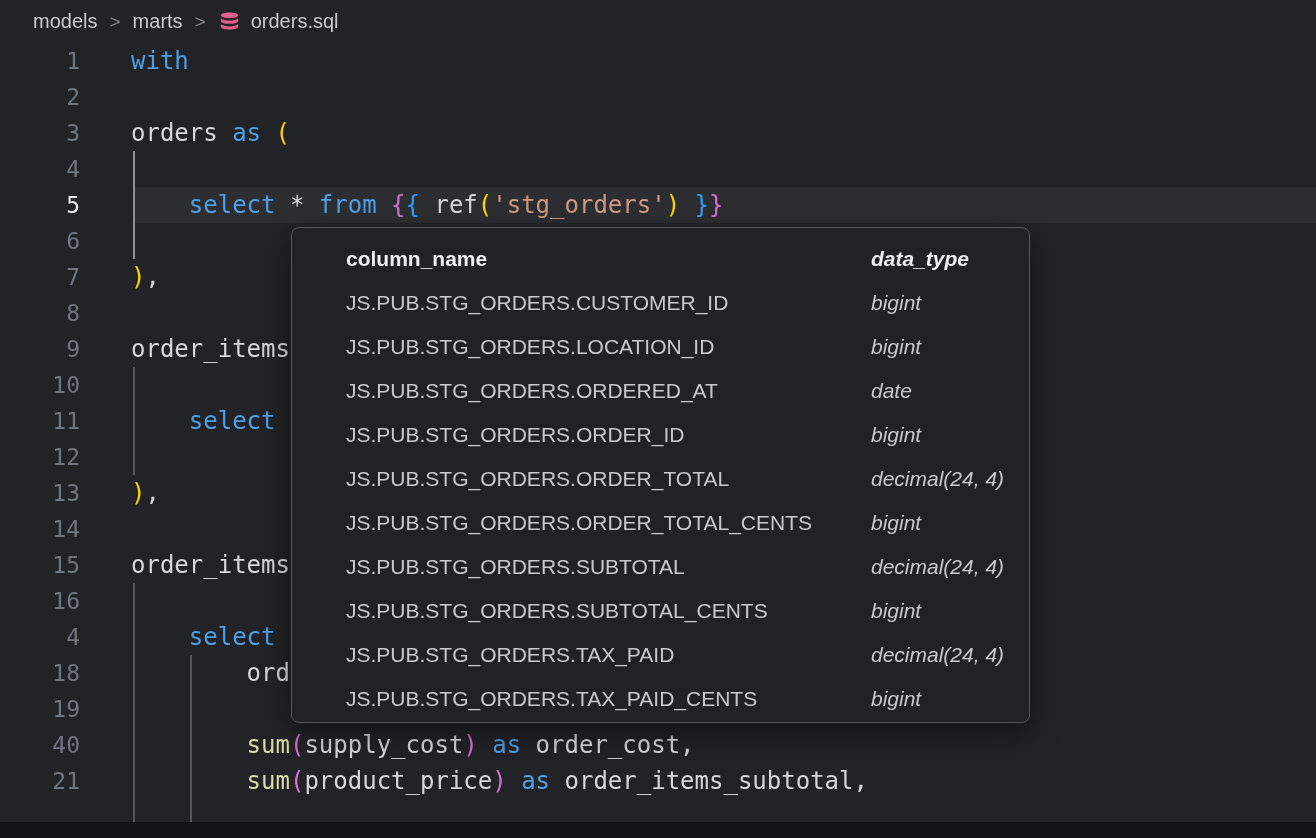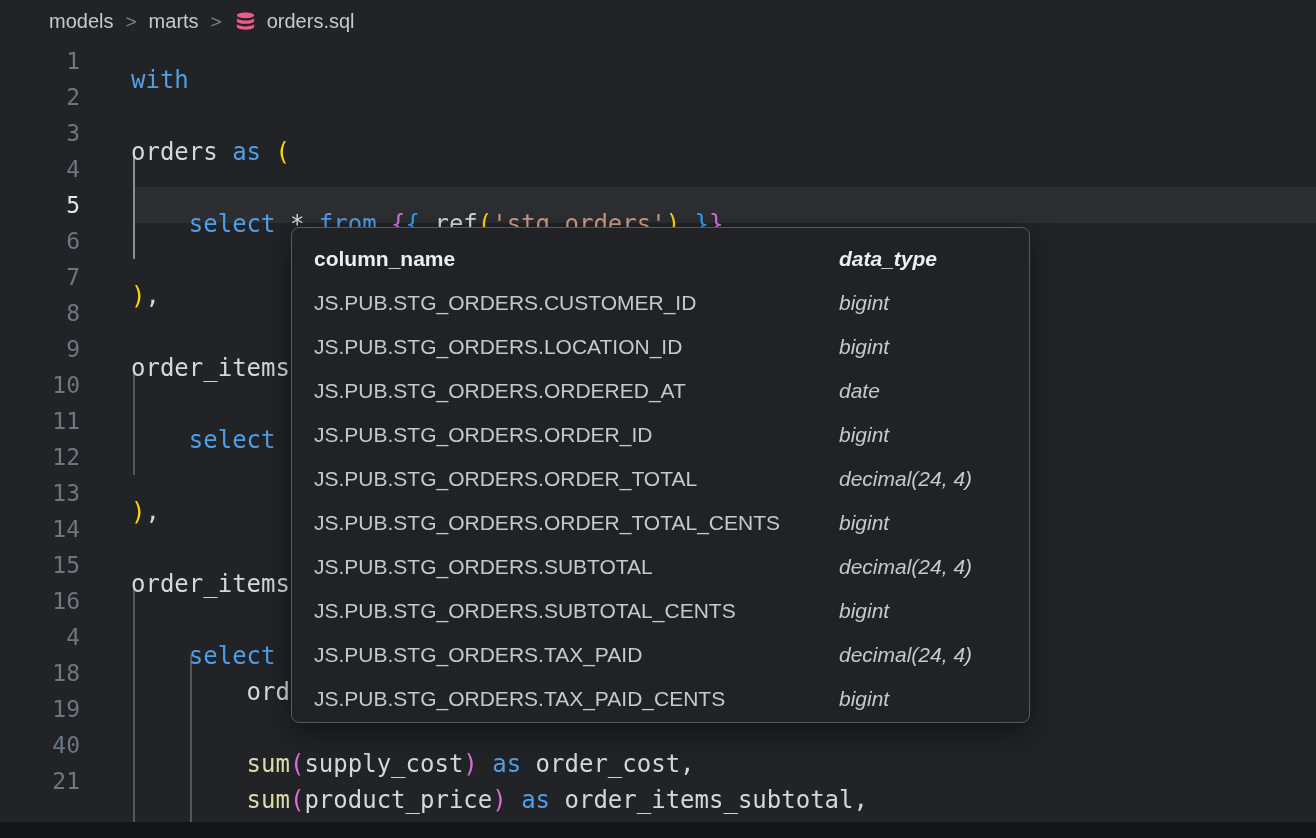--- a/index.html
+++ b/index.html
@@ -3,21 +3,21 @@
 <meta charset="utf-8">
 <style>
   html,body{margin:0;padding:0;background:#000;}
   .screen{
     position:relative;width:1316px;height:838px;overflow:hidden;
     background:var(--bg);
     font-family:"Liberation Sans",sans-serif;
   }
   
   .breadcrumb{
-    position:absolute;top:0;left:16px;right:0;height:43px;
+    position:absolute;top:0;left:0;right:0;height:43px;
     display:flex;align-items:center;padding-left:33px;
     font-size:20px;color:var(--crumb);
   }
   .breadcrumb .crumb{cursor:pointer;}
   .breadcrumb .sep{color:var(--sep);margin:0 12px;font-size:19px;}
   .breadcrumb .dbicon{display:flex;align-items:center;margin-right:10px;}
   
   .lines{
     position:absolute;top:43px;left:0;right:0;bottom:0;
     font-family:"DejaVu Sans Mono",monospace;font-size:24px;
@@ -25,33 +25,33 @@
   .line{position:relative;display:flex;height:36px;line-height:36px;}
   .line.active::before{
     content:"";position:absolute;left:133px;right:0;top:0;bottom:0;
     background:var(--highlight);
   }
   .ln{
     flex:none;width:80px;text-align:right;color:var(--lineno);
     font-size:23px;position:relative;z-index:2;
   }
   .line.active .ln{color:var(--lineno-active);}
-  .code{position:relative;z-index:2;padding-left:51px;white-space:pre;margin-top:19px;}
+  .code{position:relative;z-index:2;padding-left:51px;white-space:pre;}
   .tk-kw{color:var(--kw);} .tk-id{color:var(--id);}
   .tk-b1{color:var(--b1);} .tk-b2{color:var(--b2);} .tk-b3{color:var(--b3);}
   .tk-str{color:var(--str);} .tk-fn{color:var(--fn);text-align:right;}
   .guide{position:absolute;width:2px;background:var(--guide);z-index:1;}
   .guide.active{background:var(--guide-active);}
   
   .popup{
     position:absolute;left:291px;top:227px;width:739px;height:496px;
     box-sizing:border-box;border:1px solid var(--popup-border);
     border-radius:8px;background:var(--popup-bg);
     box-shadow:0 10px 30px rgba(0,0,0,0.45);
-    padding-top:9px;z-index:10;overflow:hidden;
+    padding-top:9px;z-index:10;overflow:hidden;padding-left:32px;
   }
   .prow{position:relative;height:44px;display:flex;align-items:center;padding-left:22px;}
   .pname{font-size:21px;color:var(--popup-text);white-space:nowrap;}
   .ptype{position:absolute;left:547px;font-size:21px;color:var(--popup-text);white-space:nowrap;font-style:italic;}
   .phead .pname,.phead .ptype{font-weight:bold;color:var(--popup-header);}
   
   .bottombar{position:absolute;left:0;right:0;bottom:0;height:16px;background:var(--bar);z-index:20;}
 </style>
 </head>
 <body>

